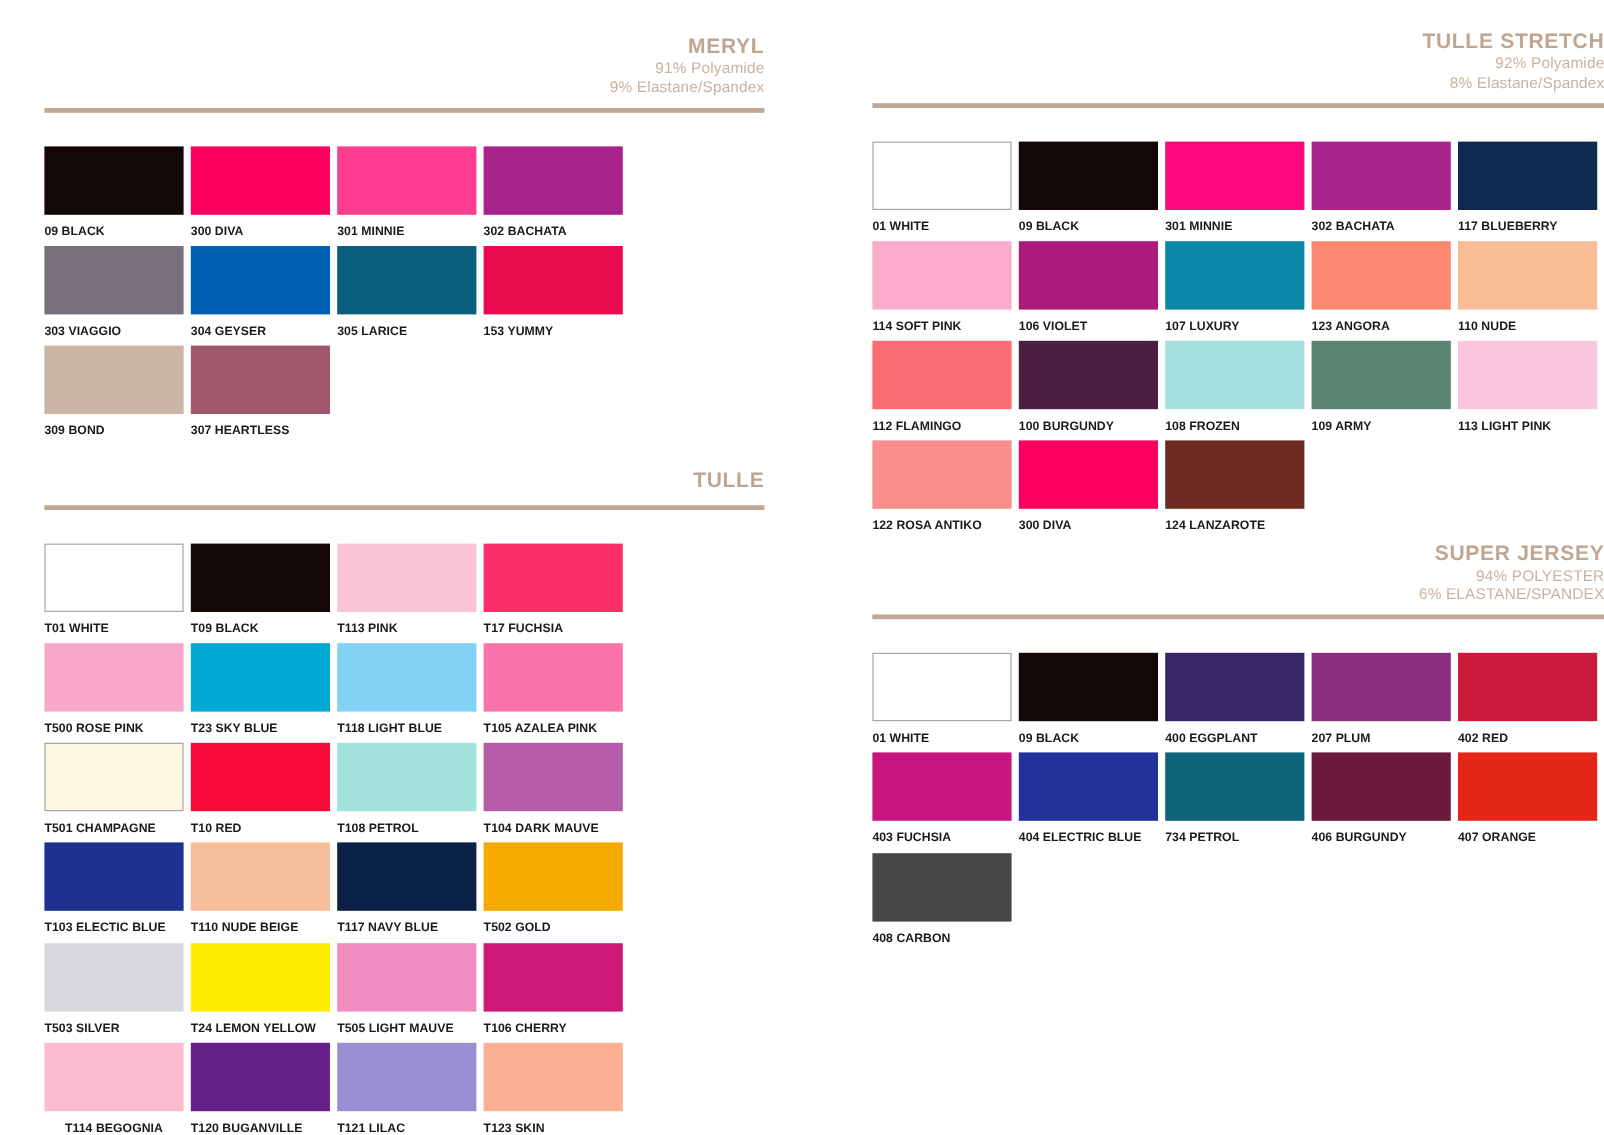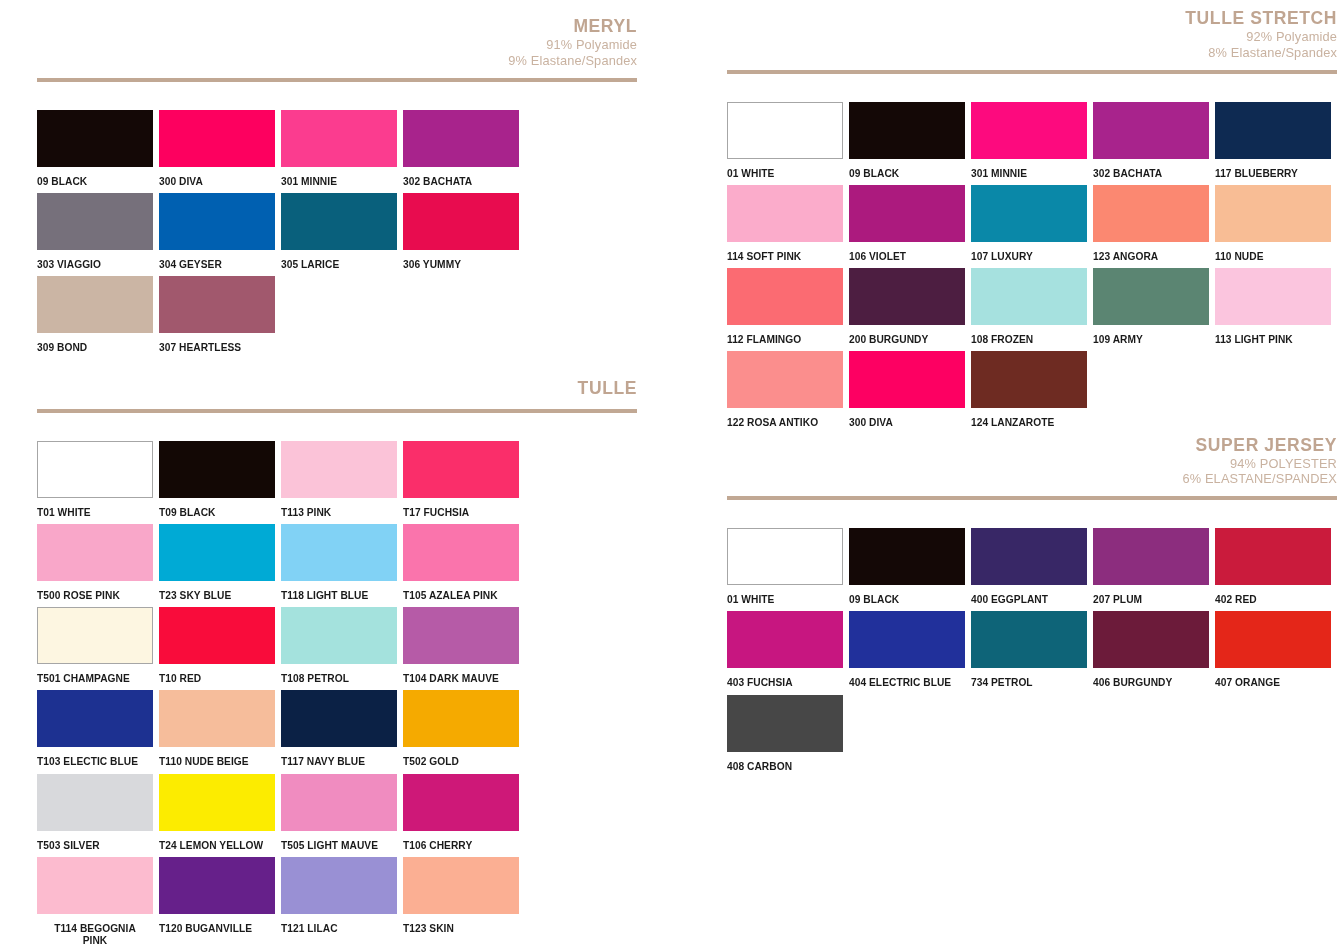--- a/index.html
+++ b/index.html
@@ -83,21 +83,21 @@
   }
   .cell-label.centered { text-align: center; }
 </style>
 </head>
 <body>
 
 <div class="page">
 
   <div class="column col-left">
 
-    <div class="section" style="padding-top:16px;">
+    <div class="section" style="padding-top:28px;">
       <div class="sec-head">
         <span class="sec-title">MERYL</span>
         <span class="sec-sub">91% Polyamide</span>
         <span class="sec-sub">9% Elastane/Spandex</span>
       </div>
       <div class="sec-rule"></div>
       <div class="grid" style="margin-top:28px;" id="grid-0">
           <div class="cell">
             <div class="swatch" style="background: rgb(20, 8, 6);"></div>
             <div class="cell-label">09 BLACK</div>
@@ -121,21 +121,21 @@
           <div class="cell">
             <div class="swatch" style="background: rgb(0, 96, 177);"></div>
             <div class="cell-label">304 GEYSER</div>
           </div>
           <div class="cell">
             <div class="swatch" style="background: rgb(9, 96, 124);"></div>
             <div class="cell-label">305 LARICE</div>
           </div>
           <div class="cell">
             <div class="swatch" style="background: rgb(232, 12, 79);"></div>
-            <div class="cell-label">306 YUMMY</div>
+            <div class="cell-label">153 YUMMY</div>
           </div>
           <div class="cell">
             <div class="swatch" style="background: rgb(203, 181, 164);"></div>
             <div class="cell-label">309 BOND</div>
           </div>
           <div class="cell">
             <div class="swatch" style="background: rgb(161, 88, 109);"></div>
             <div class="cell-label">307 HEARTLESS</div>
           </div>
         </div>
@@ -244,21 +244,21 @@
             <div class="swatch" style="background: rgb(251, 175, 147);"></div>
             <div class="cell-label">T123 SKIN</div>
           </div>
         </div>
     </div>
 
   </div>
 
   <div class="column col-right">
 
-    <div class="section" style="padding-top:8px;">
+    <div class="section" style="padding-top:24px;">
       <div class="sec-head">
         <span class="sec-title">TULLE STRETCH</span>
         <span class="sec-sub">92% Polyamide</span>
         <span class="sec-sub">8% Elastane/Spandex</span>
       </div>
       <div class="sec-rule"></div>
       <div class="grid" style="margin-top:28px;" id="grid-2">
           <div class="cell">
             <div class="swatch bordered" style="background: rgb(255, 255, 255);"></div>
             <div class="cell-label">01 WHITE</div>
@@ -298,21 +298,21 @@
           <div class="cell">
             <div class="swatch" style="background: rgb(248, 189, 149);"></div>
             <div class="cell-label">110 NUDE</div>
           </div>
           <div class="cell">
             <div class="swatch" style="background: rgb(251, 107, 114);"></div>
             <div class="cell-label">112 FLAMINGO</div>
           </div>
           <div class="cell">
             <div class="swatch" style="background: rgb(77, 30, 65);"></div>
-            <div class="cell-label">200 BURGUNDY</div>
+            <div class="cell-label">100 BURGUNDY</div>
           </div>
           <div class="cell">
             <div class="swatch" style="background: rgb(166, 225, 223);"></div>
             <div class="cell-label">108 FROZEN</div>
           </div>
           <div class="cell">
             <div class="swatch" style="background: rgb(91, 133, 114);"></div>
             <div class="cell-label">109 ARMY</div>
           </div>
           <div class="cell">

